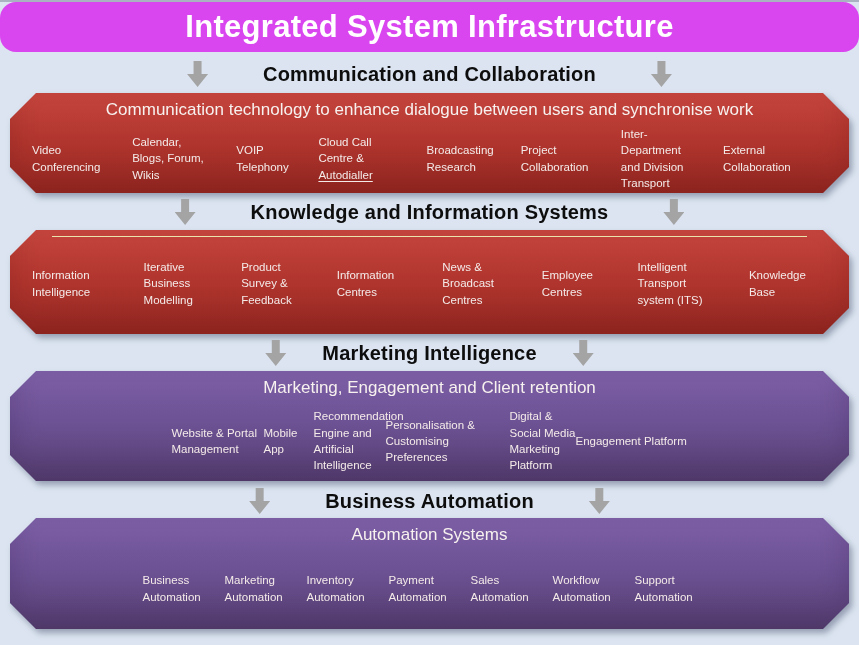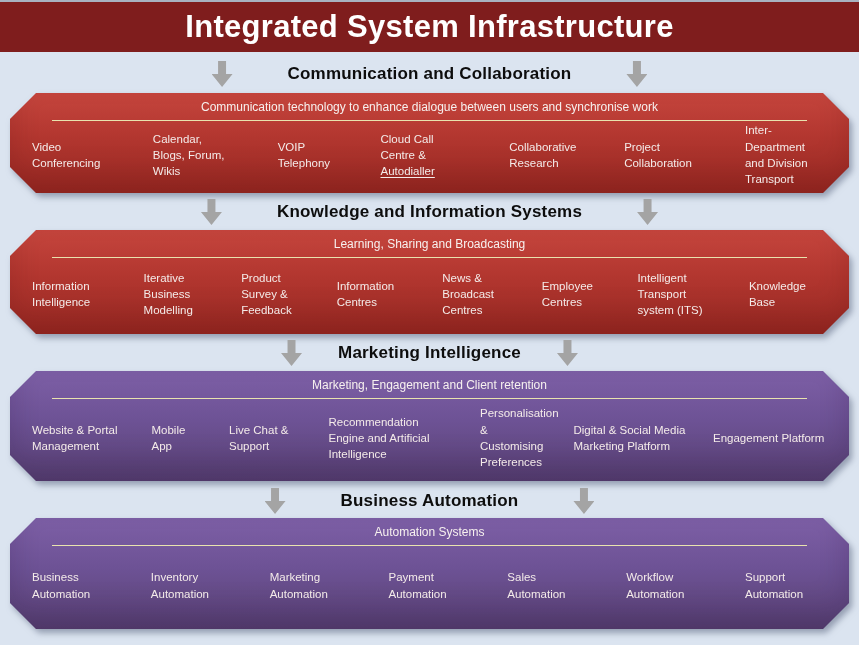--- a/index.html
+++ b/index.html
@@ -7,37 +7,37 @@
     width:859px;height:645px;
     background:#dbe4f0;
     border-top:2px solid #a9b2c0;
     box-sizing:border-box;
     font-family:"Liberation Sans", sans-serif;
     overflow:hidden;
     position:relative;
   }
   .titlebar{
     height:50px;
-    background:#7f1d1d;
-    display:flex;align-items:center;justify-content:center;
+    background:#d946ef;
+    display:flex;align-items:center;justify-content:center;border-radius:16px;
   }
   .titlebar h1{
     margin:0;color:#ffffff;
     font-size:31px;font-weight:bold;letter-spacing:0.3px;
   }
   .section-header{
     display:flex;align-items:center;justify-content:center;
     gap:55px;height:26px;
   }
   .sh-0{margin:9px 0 6px;}
   .sh-1{margin:6px 12px 5px;}
   .sh-2{margin:6px 0 5px;gap:36px;}
   .sh-3{margin:7px 0 4px;}
   .section-title{
-    font-size:17px;font-weight:bold;color:#0d0d0d;letter-spacing:0.2px;
+    font-size:20px;font-weight:bold;color:#0d0d0d;letter-spacing:0.2px;
   }
   .arrow{
     width:21px;height:26px;background:#a4a4a4;
     clip-path:polygon(31% 0,69% 0,69% 50%,100% 50%,50% 100%,0 50%,31% 50%);
   }
   .band-wrap{
     padding:0 10px;
     filter:drop-shadow(3px 4px 3px rgba(90,100,125,0.55));
   }
   .band{
@@ -46,27 +46,28 @@
     clip-path:polygon(26px 0, calc(100% - 26px) 0, 100% 26px, 100% calc(100% - 26px),
                       calc(100% - 26px) 100%, 26px 100%, 0 calc(100% - 26px), 0 26px);
   }
   .band.red{
     background:linear-gradient(#c5453d 0%, #b2362f 45%, #9a2a24 100%);
     box-shadow:inset 0 -18px 30px rgba(70,0,0,0.18);
   }
   .band.purple{
     background:linear-gradient(#7d5fa6 0%, #6d5295 45%, #5a4275 100%);
     box-shadow:inset 0 -18px 30px rgba(30,10,50,0.20);
+    align-items:center;
   }
   .h-0{height:100px;}
   .h-1{height:104px;}
   .h-2{height:110px;}
   .h-3{height:111px;}
   .band-subtitle{
-    text-align:center;font-size:12px;padding-top:7px;color:#f7f1ef;
+    text-align:center;font-size:17px;padding-top:7px;color:#f7f1ef;
   }
   .band-divider{
     height:1px;background:#e9e3ae;margin:6px 42px 0;
   }
   .band-items{
     flex:1;display:flex;justify-content:space-between;align-items:center;
     padding:0 22px 4px;
   }
   .cell{
     font-size:11.5px;line-height:1.42;flex:0 0 auto;color:#f4ebe9;
@@ -115,37 +116,37 @@
   </div>
   <div class="band-wrap">
     <div class="band red h-0">
       <div class="band-subtitle">Communication technology to enhance dialogue between users and synchronise work</div>
       <div class="band-divider"></div>
       <div class="band-items items-0">
           <div class="cell">Video Conferencing</div>
           <div class="cell">Calendar, Blogs, Forum, Wikis</div>
           <div class="cell">VOIP Telephony</div>
           <div class="cell">Cloud Call Centre &amp; <span class="u">Autodialler</span></div>
-          <div class="cell">Collaborative Research</div>
+          <div class="cell">Broadcasting Research</div>
           <div class="cell">Project Collaboration</div>
           <div class="cell">Inter-Department and Division Transport</div>
+          <div class="cell">External Collaboration</div>
         </div>
     </div>
   </div>
 </div>
 
 <div>
   <div class="section-header sh-1">
     <span class="arrow"></span>
     <span class="section-title">Knowledge and Information Systems</span>
     <span class="arrow"></span>
   </div>
   <div class="band-wrap">
     <div class="band red h-1">
-      <div class="band-subtitle">Learning, Sharing and Broadcasting</div>
       <div class="band-divider"></div>
       <div class="band-items items-1">
           <div class="cell">Information Intelligence</div>
           <div class="cell">Iterative Business Modelling</div>
           <div class="cell">Product Survey &amp; Feedback</div>
           <div class="cell">Information Centres</div>
           <div class="cell">News &amp; Broadcast Centres</div>
           <div class="cell">Employee Centres</div>
           <div class="cell">Intelligent Transport system (ITS)</div>
           <div class="cell">Knowledge Base</div>
@@ -160,21 +161,20 @@
     <span class="section-title">Marketing Intelligence</span>
     <span class="arrow"></span>
   </div>
   <div class="band-wrap">
     <div class="band purple h-2">
       <div class="band-subtitle">Marketing, Engagement and Client retention</div>
       <div class="band-divider"></div>
       <div class="band-items items-2">
           <div class="cell">Website &amp; Portal Management</div>
           <div class="cell">Mobile App</div>
-          <div class="cell">Live Chat &amp; Support</div>
           <div class="cell">Recommendation Engine and Artificial Intelligence</div>
           <div class="cell">Personalisation &amp; Customising Preferences</div>
           <div class="cell">Digital &amp; Social Media Marketing Platform</div>
           <div class="cell">Engagement Platform</div>
         </div>
     </div>
   </div>
 </div>
 
 <div>
@@ -182,22 +182,22 @@
     <span class="arrow"></span>
     <span class="section-title">Business Automation</span>
     <span class="arrow"></span>
   </div>
   <div class="band-wrap">
     <div class="band purple h-3">
       <div class="band-subtitle">Automation Systems</div>
       <div class="band-divider"></div>
       <div class="band-items items-3">
           <div class="cell">Business Automation</div>
+          <div class="cell">Marketing Automation</div>
           <div class="cell">Inventory Automation</div>
-          <div class="cell">Marketing Automation</div>
           <div class="cell">Payment Automation</div>
           <div class="cell">Sales Automation</div>
           <div class="cell">Workflow Automation</div>
           <div class="cell">Support Automation</div>
         </div>
     </div>
   </div>
 </div>
 
 </body></html>

